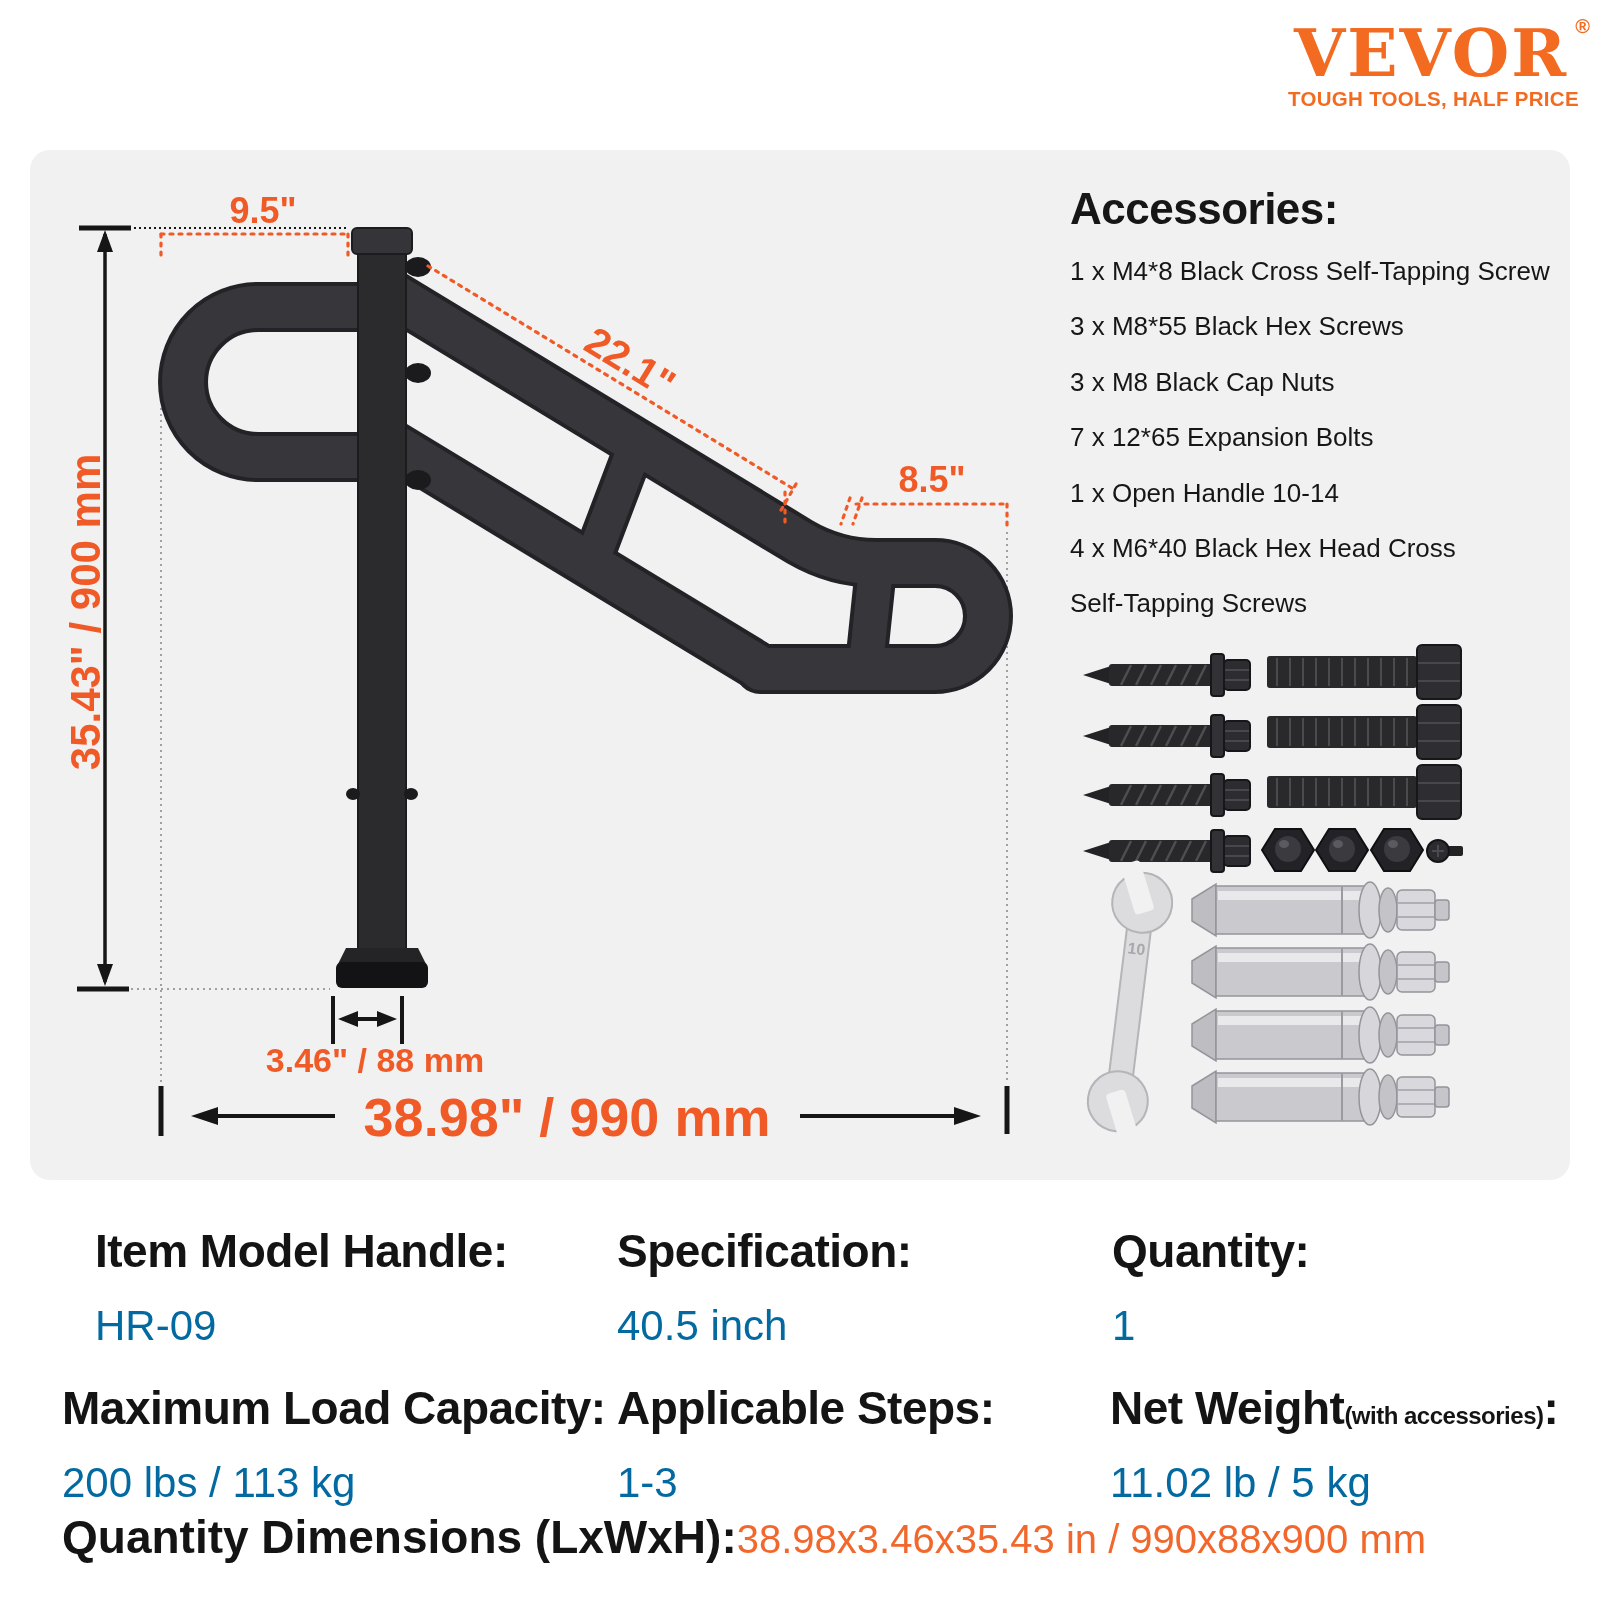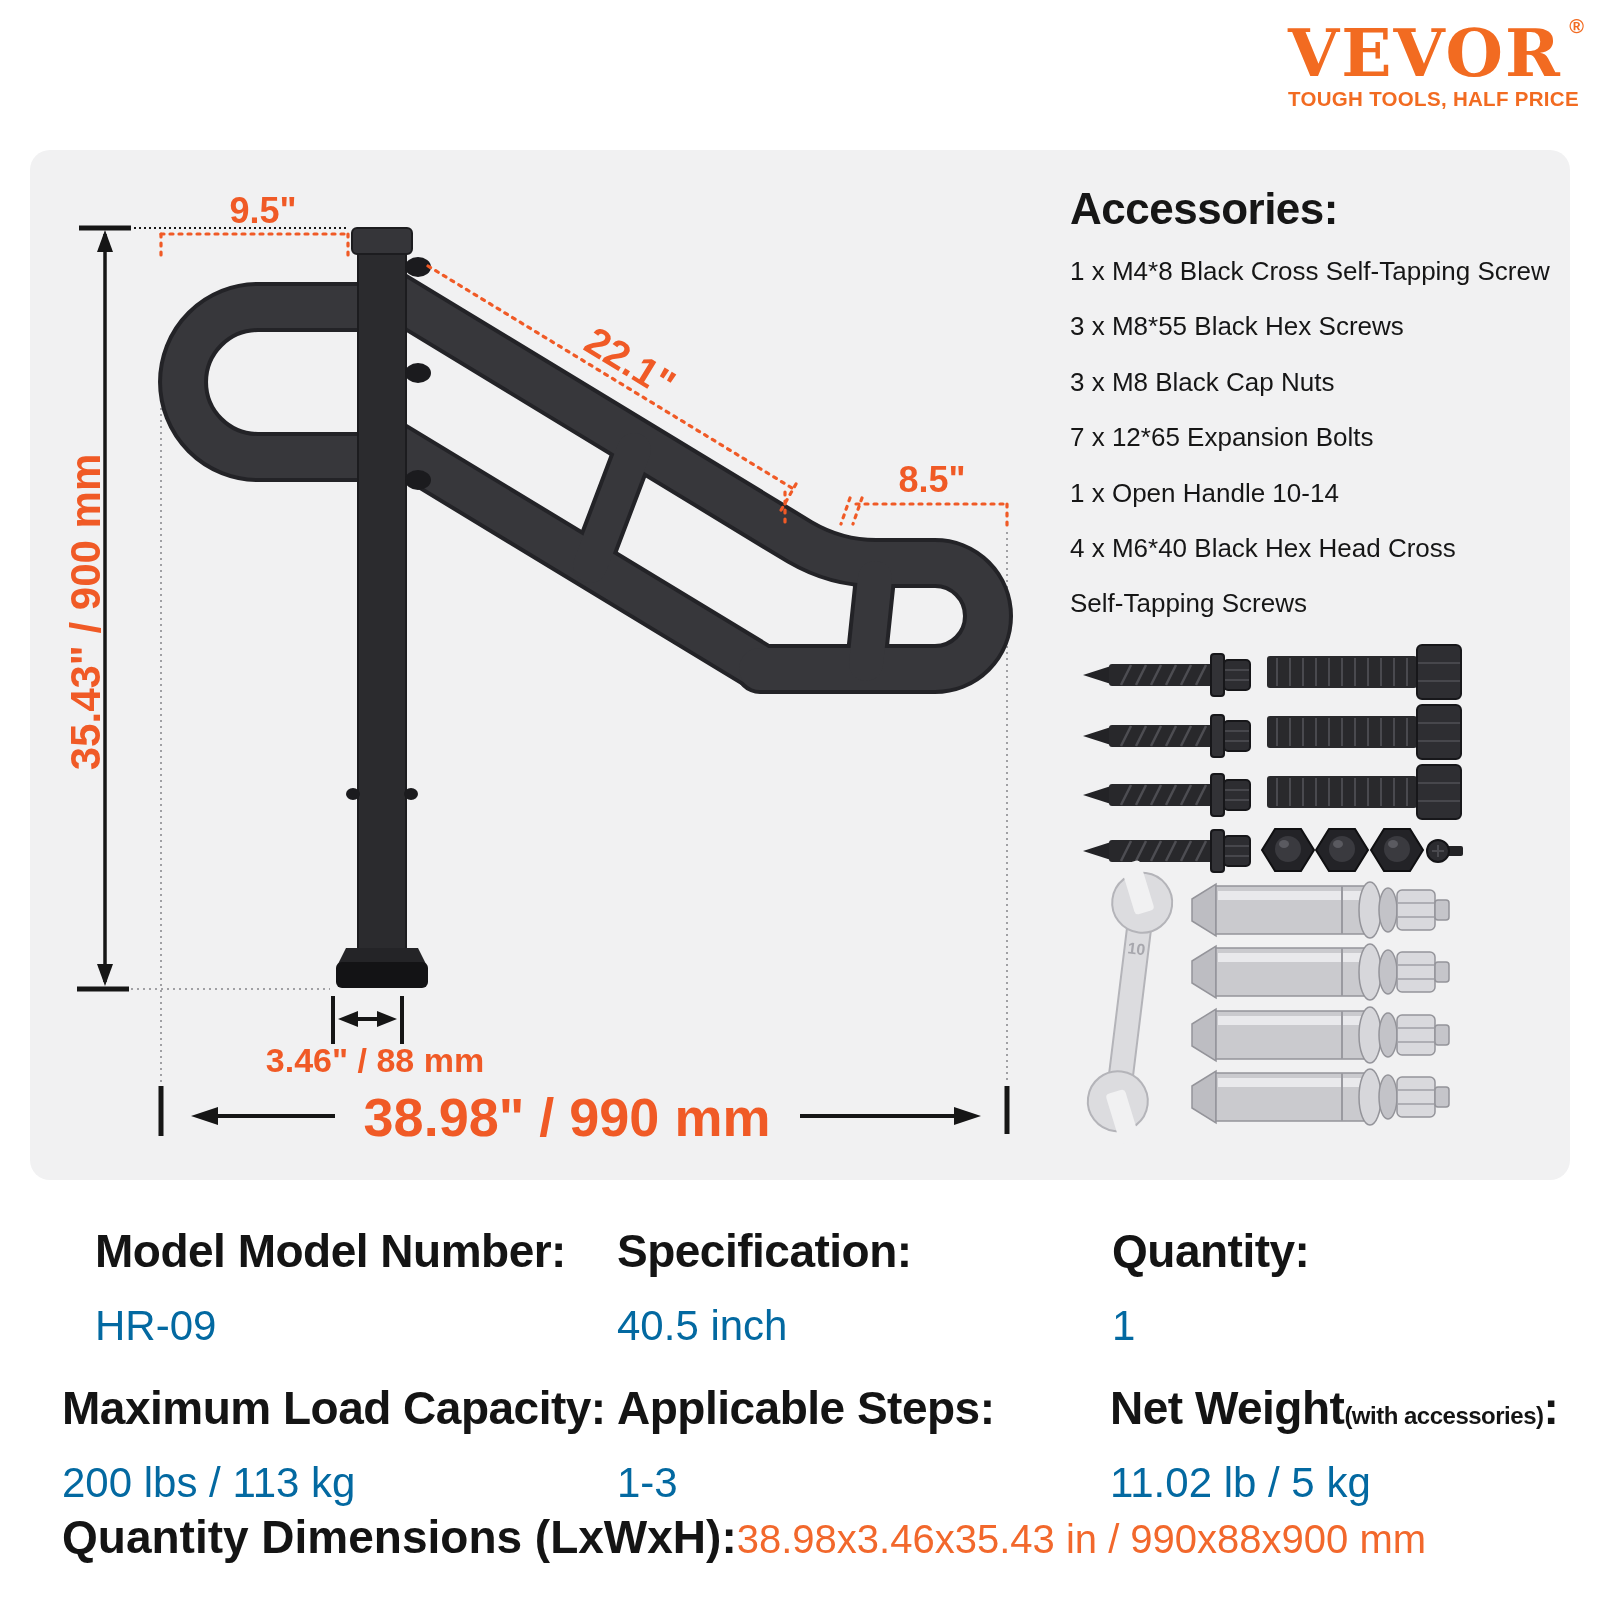--- a/index.html
+++ b/index.html
@@ -1,21 +1,21 @@
 <!DOCTYPE html>
 <html><head>
 <meta charset="utf-8">
 <style>
   html,body{margin:0;padding:0}
   body{width:1600px;height:1600px;background:#ffffff;position:relative;overflow:hidden;
        font-family:"Liberation Sans",sans-serif;color:#141414}
   .canvas{position:absolute;inset:0}
 
   
-  .logo{position:absolute;left:1288px;top:20px;width:280px;text-align:left;color:#f26b21}
+  .logo{position:absolute;left:1288px;top:20px;width:280px;text-align:right;color:#f26b21}
   .logo-word{font-family:"DejaVu Serif",serif;font-weight:bold;font-size:66px;line-height:1.02;
              letter-spacing:2px;position:relative;display:inline-block}
   .reg{font-size:20px;position:absolute;top:-4px;right:-24px;font-family:"Liberation Sans",sans-serif;font-weight:bold}
   .logo-tag{font-size:20.5px;font-weight:bold;letter-spacing:.3px;white-space:nowrap}
 
   
   .panel{position:absolute;left:30px;top:150px;width:1540px;height:1030px;background:#f1f1f2;
          border-radius:20px;overflow:hidden}
   svg.diagram{position:absolute;left:0;top:0;width:1540px;height:1030px;display:block}
 
@@ -222,21 +222,21 @@
       <div class="acc-line">3 x M8 Black Cap Nuts</div>
       <div class="acc-line">7 x 12*65 Expansion Bolts</div>
       <div class="acc-line">1 x Open Handle 10-14</div>
       <div class="acc-line">4 x M6*40 Black Hex Head Cross</div>
       <div class="acc-line">Self-Tapping Screws</div>
     </div>
   </div>
 
   <div class="specs">
     <div class="cell" id="cell-model">
-      <div class="lb">Model Model Number:</div>
+      <div class="lb">Item Model Handle:</div>
       <div class="val">HR-09</div>
     </div>
     <div class="cell" id="cell-spec">
       <div class="lb">Specification:</div>
       <div class="val">40.5 inch</div>
     </div>
     <div class="cell" id="cell-qty">
       <div class="lb">Quantity:</div>
       <div class="val">1</div>
     </div>

